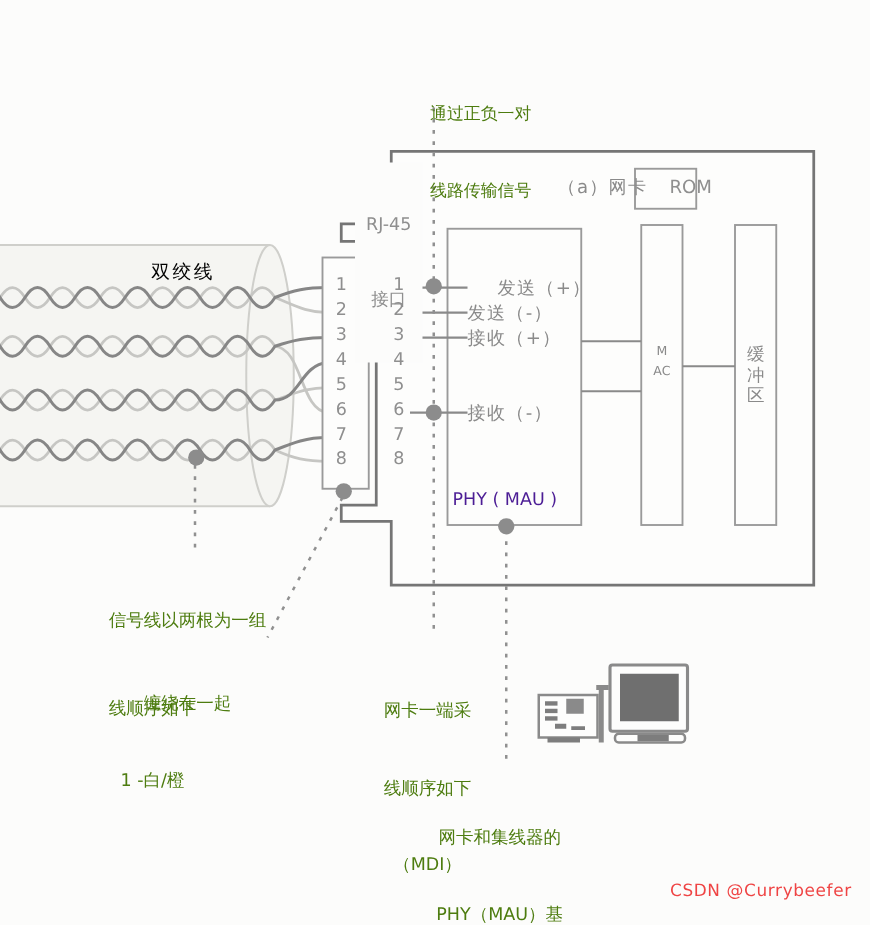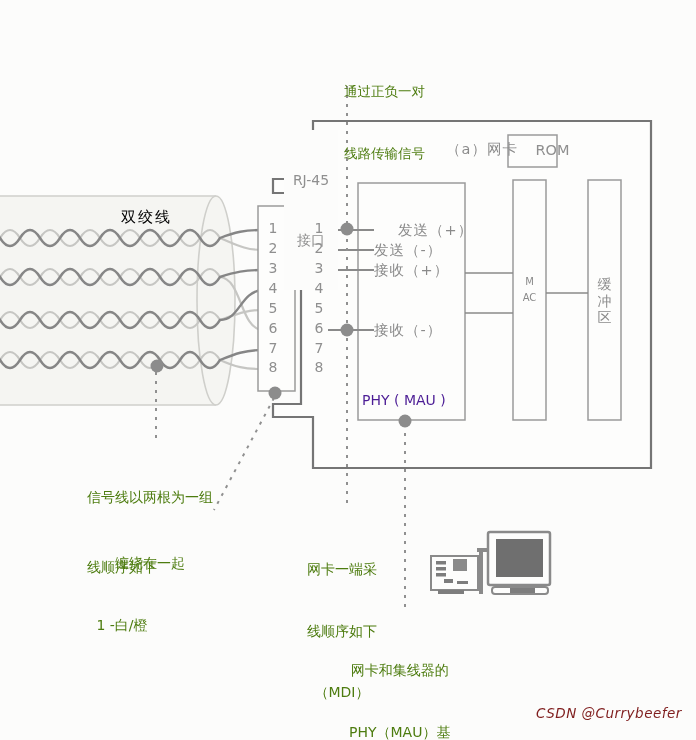--- a/index.html
+++ b/index.html
@@ -4,21 +4,21 @@
 <style>
   html,body{margin:0;padding:0;background:#e8e8e8;}
   #stage{position:relative;width:696px;height:740px;background:#fcfcfb;overflow:hidden;
          font-family:"DejaVu Sans","Liberation Sans",sans-serif;color:#8e8e8e;}
   #stage svg{position:absolute;left:0;top:0;}
   .t{position:absolute;white-space:pre;}
   .note{font-size:14px;line-height:20.5px;color:#4d7c0f;text-align:center;}
   .pin{position:absolute;width:18px;text-align:center;font-size:14px;color:#8f8f8f;}
   .sig{position:absolute;font-size:14.5px;letter-spacing:1px;color:#8a8a8a;}
   .vtext{position:absolute;word-break:break-all;text-align:center;color:#8a8a8a;}
-  .wm{position:absolute;color:#7f1d1d;font-size:13.5px;letter-spacing:0.5px;font-style:italic;}
+  .wm{position:absolute;color:#ef4444;font-size:13.5px;letter-spacing:0.5px;}
 </style>
 </head>
 <body>
 
 <div id="stage">
 
   <svg width="696" height="740" viewBox="0 0 696 740">
 
     <g>
       <rect x="-14" y="196" width="230" height="209" fill="#f5f5f2" stroke="none"></rect>

